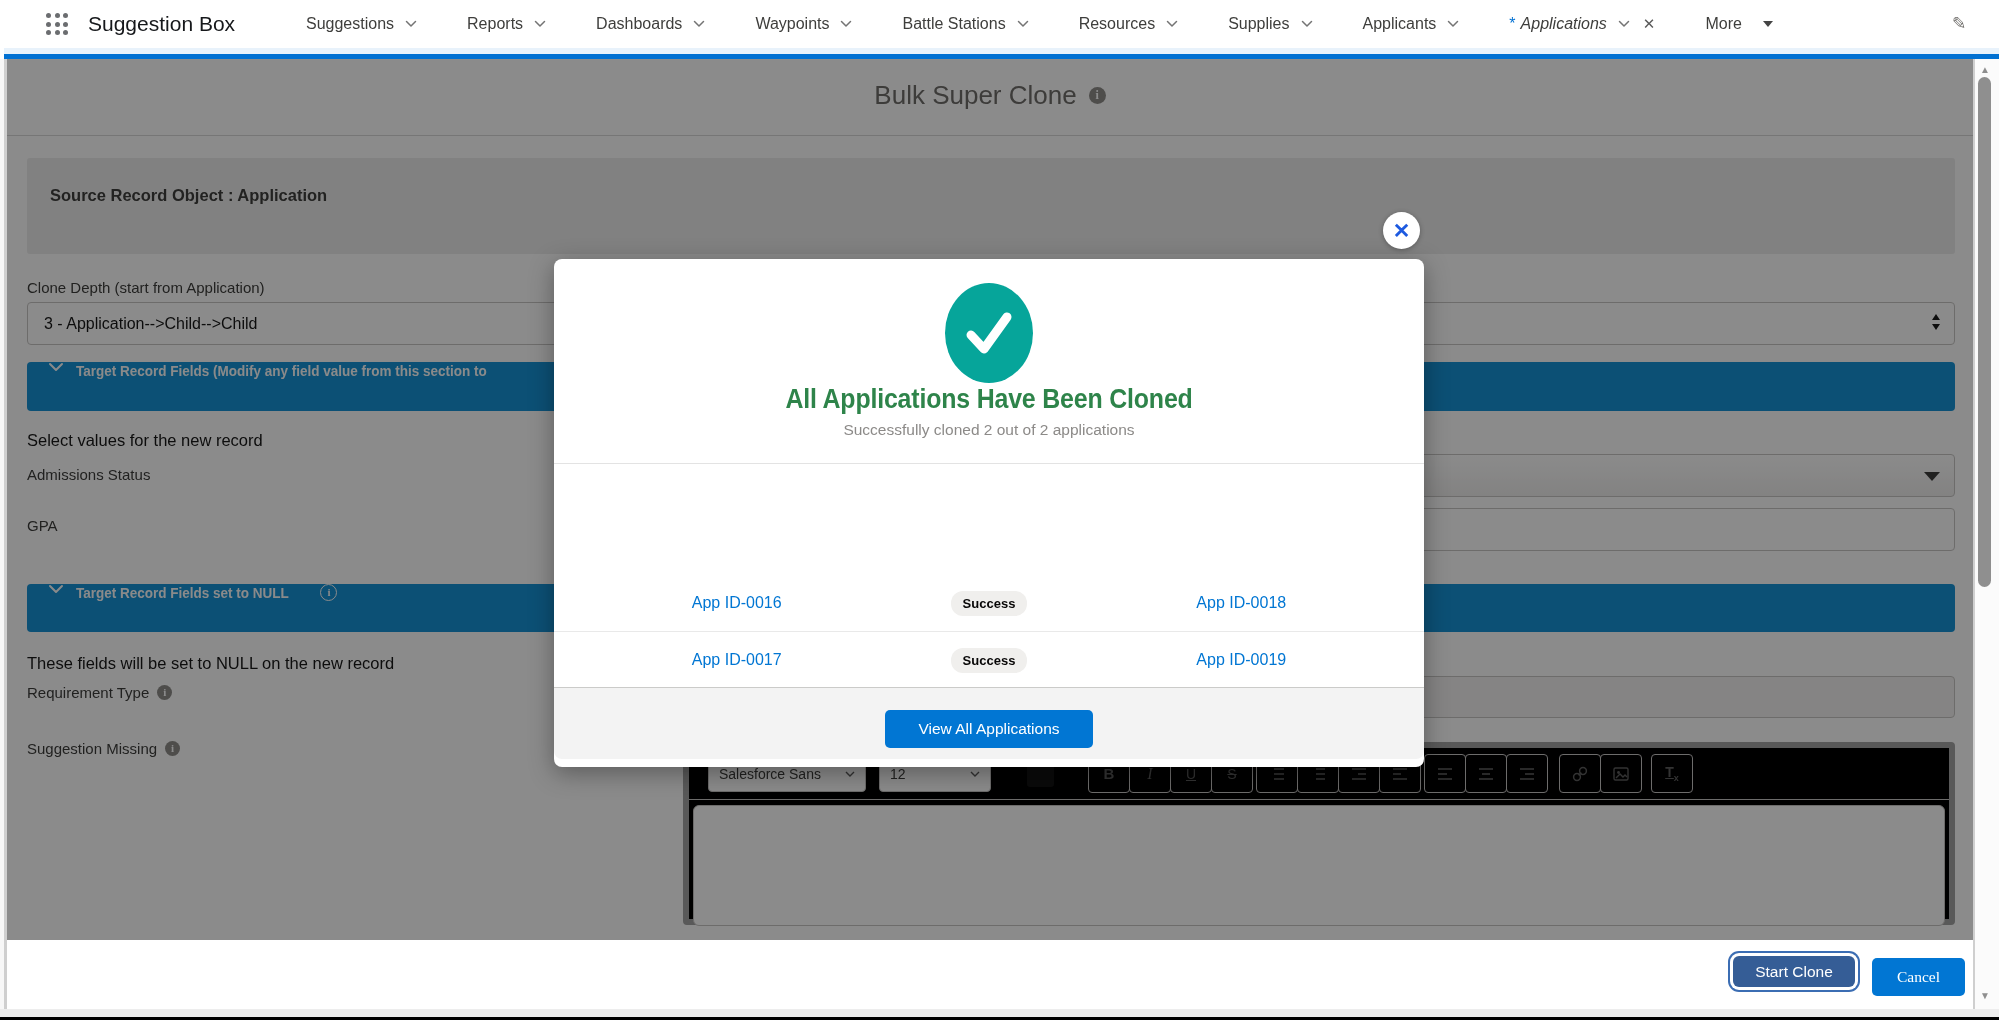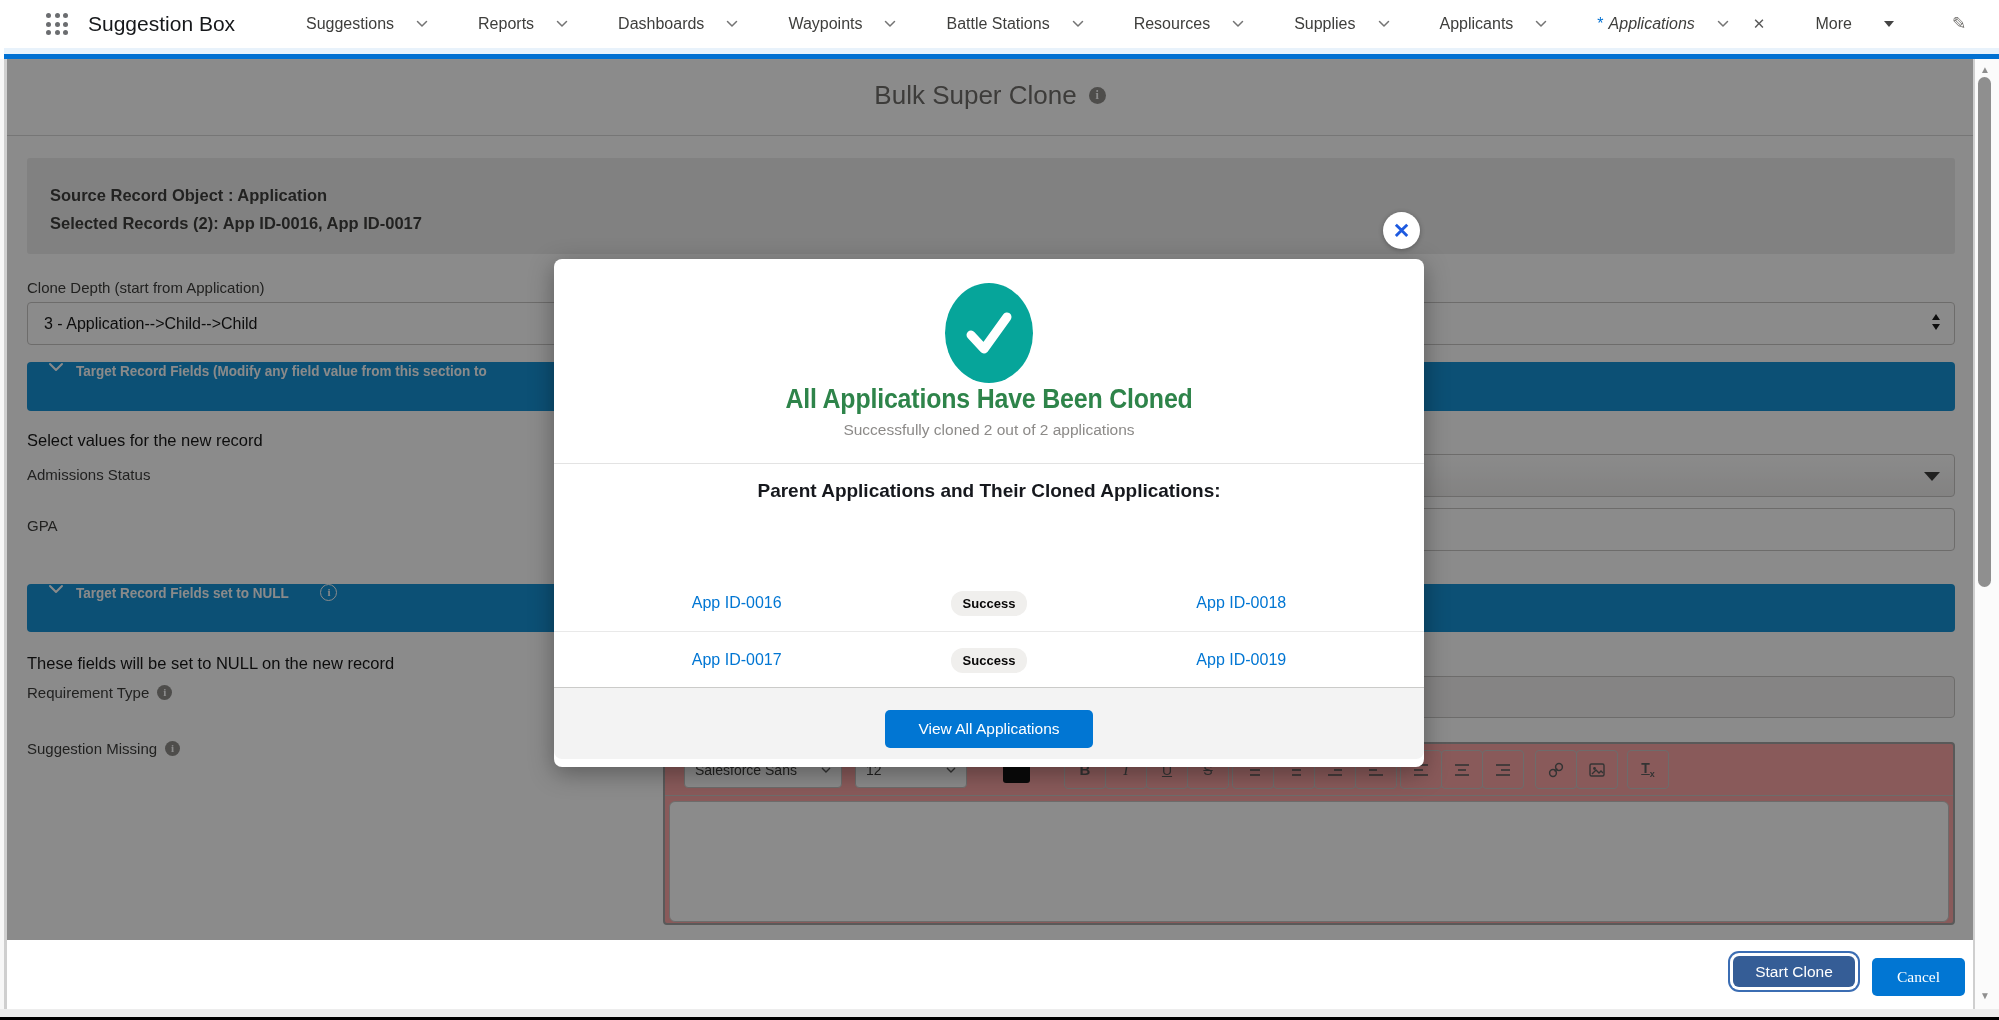--- a/index.html
+++ b/index.html
@@ -3,21 +3,21 @@
 <meta charset="utf-8">
 <style>
 *{margin:0;padding:0;box-sizing:border-box}
 html,body{width:1999px;height:1020px;font-family:"Liberation Sans",sans-serif;background:#fff;overflow:hidden;position:relative}
 
 #navbar{position:absolute;left:0;top:0;width:1999px;height:64px;background:#fff}
 #waffle{position:absolute;left:46px;top:13px;width:23px;height:23px;display:grid;grid-template-columns:repeat(3,1fr);gap:3px;cursor:pointer}
 #waffle i{width:5px;height:5px;border-radius:50%;background:#6b6d70}
 #appname{position:absolute;left:88px;top:0;height:48px;line-height:48px;font-size:21px;color:#16181b;white-space:nowrap}
 #nav-tabs{position:absolute;left:306px;top:0;height:48px;display:flex;align-items:center;gap:50px;font-size:16px;color:#3e3e3c;white-space:nowrap}
-.tab{display:inline-flex;align-items:center;gap:22px;cursor:pointer}
+.tab{display:inline-flex;align-items:center;gap:11px;cursor:pointer}
 .tab .x{font-size:15px;color:#5a5a5a;margin-left:2px}
 .star{color:#0070d2;font-style:normal;margin-right:5px}
 .ital{font-style:italic}
 .more-tri{width:0;height:0;border-left:5px solid transparent;border-right:5px solid transparent;border-top:6px solid #444;margin-left:10px}
 #pencil{position:absolute;left:1952px;top:0;height:48px;line-height:48px;font-size:17px;color:#706e6b;cursor:pointer}
 #nav-strip{position:absolute;left:4px;top:48px;width:1995px;height:6px;background:#e8f2fb}
 #nav-line{position:absolute;left:4px;top:54px;width:1995px;height:5px;background:#0070d2}
 
 #left-strip{position:absolute;left:0;top:59px;width:4px;height:957px;background:#f7f7f7}
 #left-border{position:absolute;left:4px;top:59px;width:3px;height:957px;background:#cfcfcf}
@@ -52,21 +52,21 @@
 #section2-sub{top:595px}
 #admissions-label{top:407px}
 #gpa-label{top:458px}
 #req-label{top:625px}
 #docs-label{top:681px}
 .field{position:absolute;left:656px;right:18px;background:#fff;border:1px solid #c9c7c5;border-radius:4px}
 #admissions-combobox{top:395px;height:43px;background:linear-gradient(#ffffff,#f0efee)}
 .caret{position:absolute;right:14px;top:17px;width:0;height:0;border-left:8px solid transparent;border-right:8px solid transparent;border-top:9px solid #3e3e3c}
 #gpa-input{top:449px;height:43px}
 #req-input{top:617px;height:42px;background:#f4f3f2}
-#rte{position:absolute;left:656px;right:18px;top:683px;height:183px;border:2px solid #a3a3a3;border-radius:4px;background:#fca5a5}
+#rte{position:absolute;left:676px;right:18px;top:683px;height:183px;border:6px solid #a3a3a3;border-radius:4px;background:#000000}
 #rte-toolbar{height:52px;border-bottom:1px solid #c9c7c5;display:flex;align-items:center}
 #rte-content{position:absolute;left:4px;right:4px;top:57px;height:121px;background:#fff;border:1px solid #c9c7c5;border-radius:6px}
 .rsel{height:36px;border:1px solid #c9c7c5;border-radius:4px;display:flex;align-items:center;justify-content:space-between;padding:0 10px;font-size:14px;color:#3e3e3c;background:#fff}
 #rte-font{width:158px;margin-left:19px}
 #rte-size{width:112px;margin-left:13px}
 #rte-swatch{width:27px;height:27px;background:#141414;border-radius:3px;margin-left:36px}
 .rgroup{display:flex;margin-left:4px}
 #rte-groups .rgroup:nth-child(1){margin-left:35px}
 #rte-groups .rgroup:nth-child(4){margin-left:12px}
 #rte-groups .rgroup:nth-child(5){margin-left:10px}
@@ -180,21 +180,20 @@
 <div id="nav-line"></div>
 
 <div id="content">
   <div id="page-title-row">
     <span>Bulk Super Clone</span>
     <span class="info-solid">i</span>
   </div>
   <div id="title-divider"></div>
   <div id="graybox">
     <div>Source Record Object : Application</div>
-    <div>Selected Records (2): App ID-0016, App ID-0017</div>
   </div>
   <div class="flabel" id="clonedepth-label">Clone Depth (start from Application)</div>
   <div id="clonedepth-select">
     <span>3 - Application--&gt;Child--&gt;Child</span>
     <span id="spinner">
         <b class="up"></b>
         <b class="dn"></b>
       </span>
   </div>
   <div class="bluehdr" id="section1-header">
@@ -355,21 +354,20 @@
 
 <div id="modal">
   <div id="check-circle">
     <svg width="88" height="100" viewBox="0 0 88 100">
         <path d="M26 52 L39 66 L62 34" fill="none" stroke="#fff" stroke-width="9" stroke-linecap="round" stroke-linejoin="round"></path>
       </svg>
   </div>
   <div id="modal-heading">All Applications Have Been Cloned</div>
   <div id="modal-subheading">Successfully cloned 2 out of 2 applications</div>
   <div id="modal-divider"></div>
-  <div id="table-title">Parent Applications and Their Cloned Applications:</div>
   <div id="tbody">
       <div class="trow">
         <span class="c1"><a>App ID-0016</a></span>
         <span class="c2"><span class="badge">Success</span></span>
         <span class="c3"><a>App ID-0018</a></span>
       </div>
       <div class="trow">
         <span class="c1"><a>App ID-0017</a></span>
         <span class="c2"><span class="badge">Success</span></span>
         <span class="c3"><a>App ID-0019</a></span>

